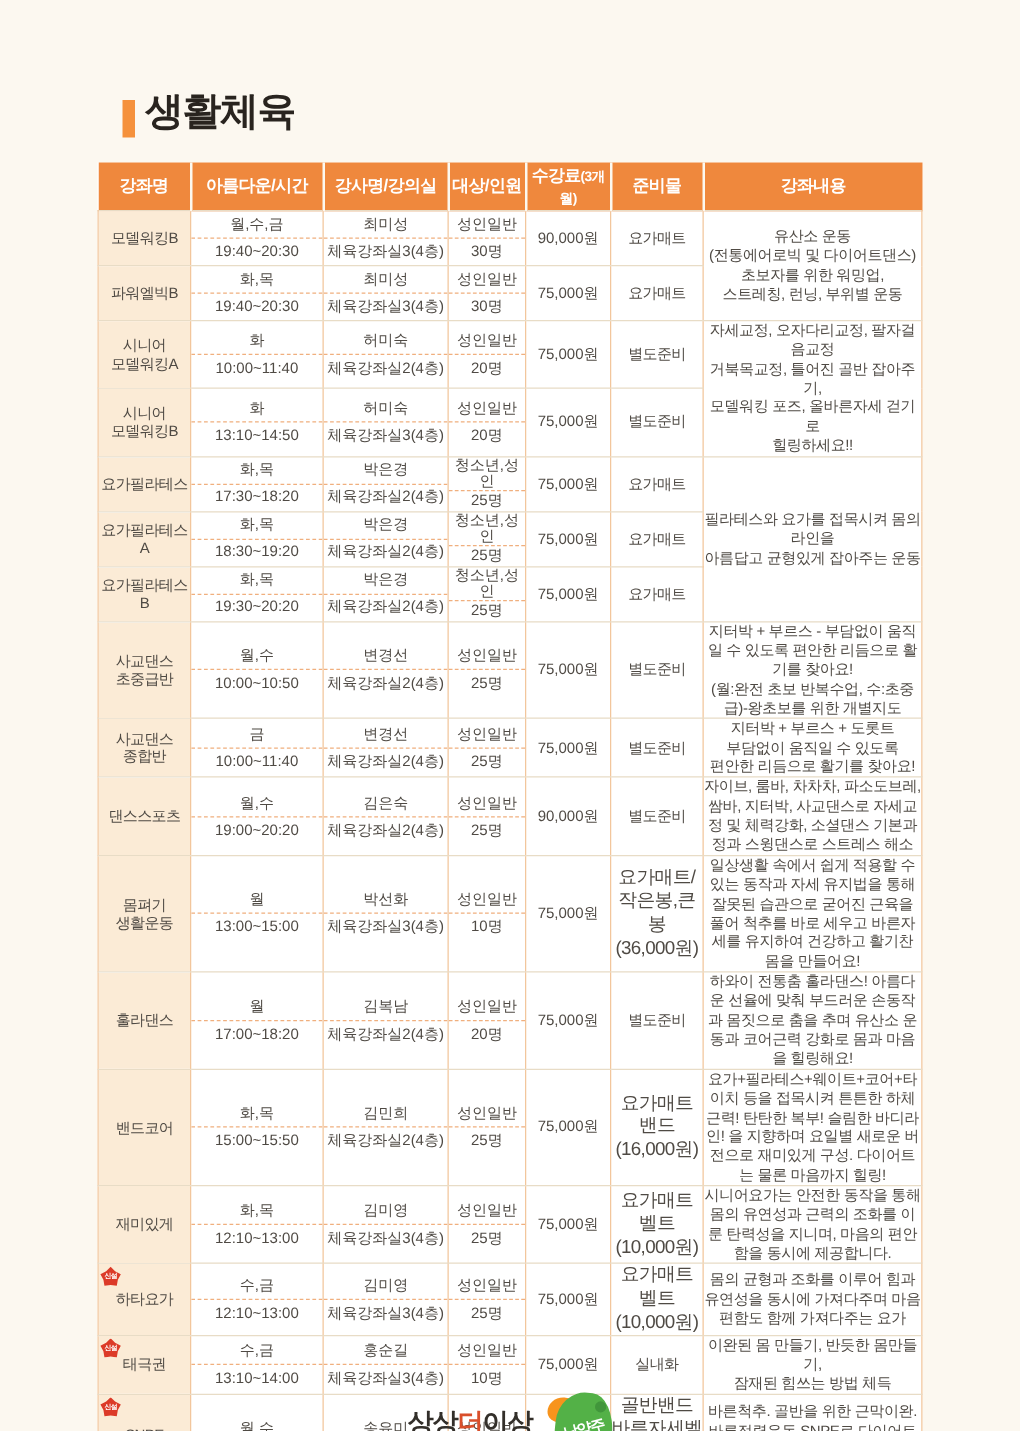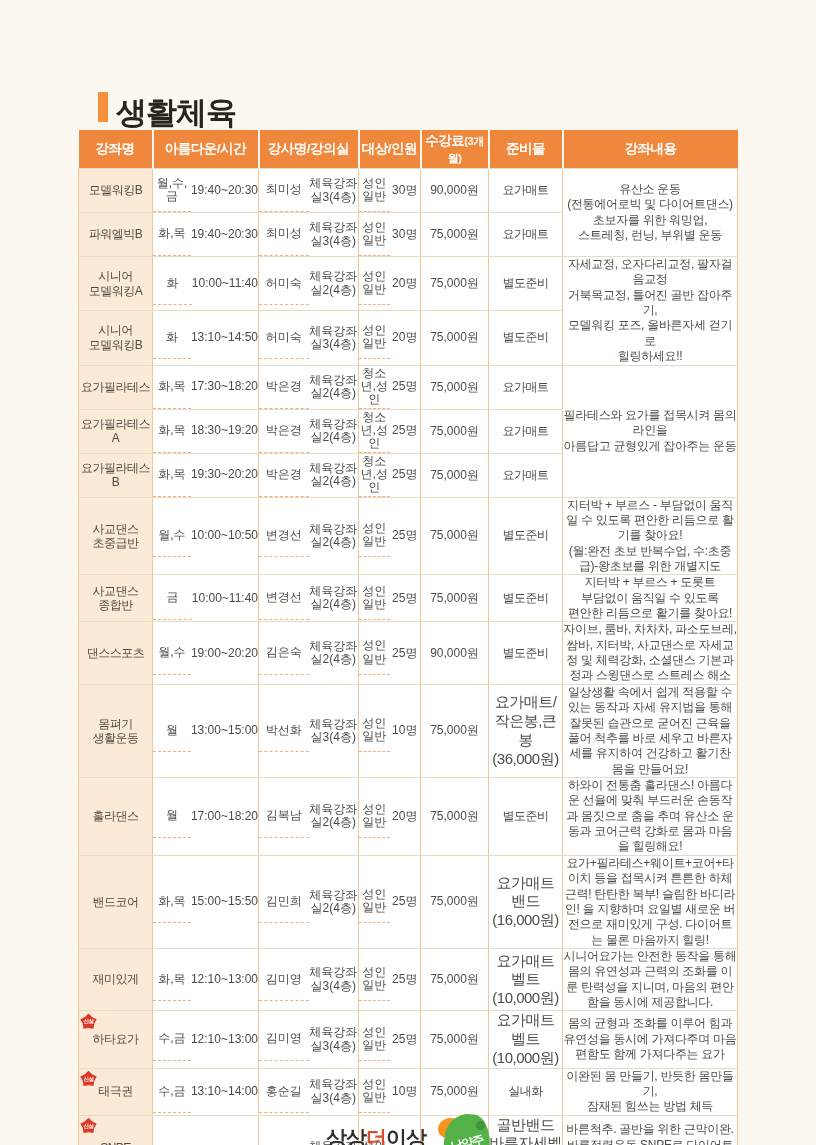--- a/index.html
+++ b/index.html
@@ -1,41 +1,41 @@
 <!DOCTYPE html>
 <html><head>
 <meta charset="utf-8">
 <style>
   html,body{margin:0;padding:0;}
   body{font-family:"Liberation Sans","DejaVu Sans",sans-serif;}
   .page{position:relative;width:816px;height:1145px;background:#FCF8F0;overflow:hidden;}
 
   
-  .title-wrap{position:absolute;left:78px;top:92px;display:flex;align-items:flex-start;padding-left:20px;}
+  .title-wrap{position:absolute;left:78px;top:68px;display:flex;align-items:flex-end;padding-left:20px;}
   .title-bar{width:10px;height:30px;background:#F5913C;margin-right:8px;}
   .title-text{font-size:31px;font-weight:900;color:#29241F;letter-spacing:-1px;}
 
   
   .tbl-wrap{position:absolute;left:78px;top:130px;width:660px;}
   table.tbl{border-collapse:collapse;table-layout:fixed;width:659px;background:#FFFFFF;}
   .tbl th{height:38px;background:#EF883D;color:#FFFFFF;font-size:13.5px;font-weight:bold;
           padding:0;border-left:2px solid #FCF8F0;letter-spacing:-0.5px;}
   .tbl th:first-child{border-left:none;}
   .tbl th .sub{font-size:11px;font-weight:bold;}
   .tbl td{border-left:1px solid #F2C69C;border-right:1px solid #F2C69C;
           border-top:1px solid #E8DCC6;border-bottom:1px solid #E8DCC6;
           padding:0;text-align:center;vertical-align:middle;height:43px;overflow:hidden;
           color:#4F4A44;font-size:12px;}
   .tbl tr{height:27px;}
   .c-name{background:#FBEBD6;position:relative;font-size:12px;line-height:1.2;white-space:pre-line;letter-spacing:-0.5px;}
   .c-name .nsub{font-size:8.5px;letter-spacing:-0.5px;}
   .badge{position:absolute;left:1px;top:2px;width:17px;height:17px;background:#DC3A28;
          clip-path:polygon(50% 0%,71% 21%,98% 35%,84% 61%,79% 90%,50% 86%,21% 90%,16% 61%,2% 35%,29% 21%);
          color:#FFFFFF;font-size:5.5px;line-height:17px;text-align:center;font-weight:bold;}
-  .stack{display:flex;flex-direction:row;height:43px;}
+  .stack{display:flex;flex-direction:column;height:43px;}
   .stack>div{flex:1;display:flex;align-items:center;justify-content:center;line-height:1.1;}
   .stack>.top{border-bottom:1px dashed #F0AF7E;}
   .c-fee{font-size:12.5px;}
   .c-mat{font-size:12px;white-space:pre-line;line-height:1.25;letter-spacing:-0.5px;}
   .c-mat.small{font-size:15px;}
   .c-content{text-align:left;font-size:8.3px;line-height:1.28;padding:3px 5px;color:#57524B;
              white-space:pre-line;letter-spacing:-0.3px;word-break:break-all;}
 
   
   .footer{position:absolute;left:0;top:1112px;width:816px;display:flex;justify-content:center;}

